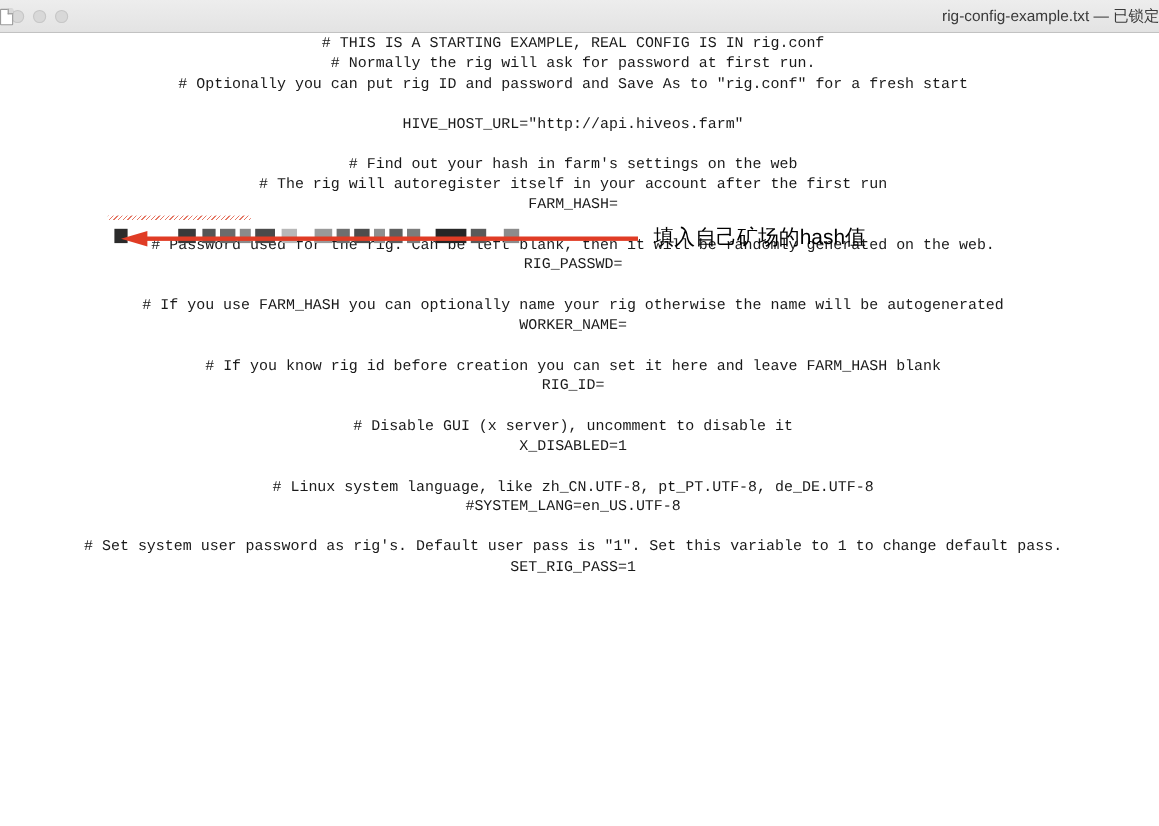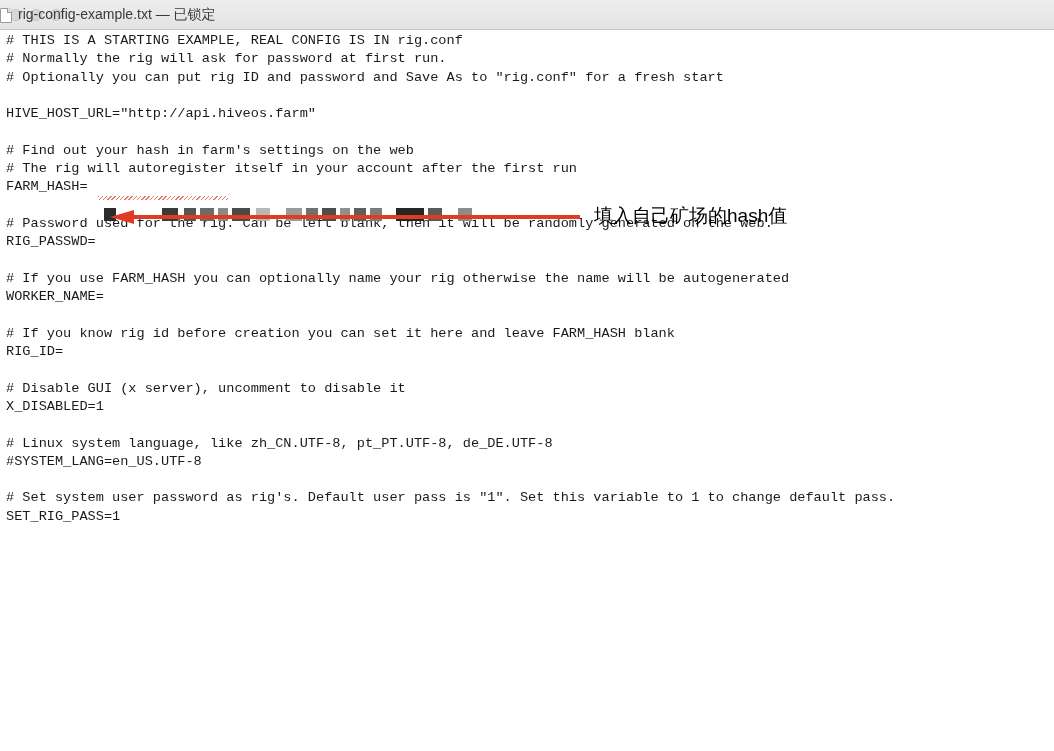--- a/index.html
+++ b/index.html
@@ -41,21 +41,21 @@
     box-sizing: border-box;
   }
   .title-center {
     position: absolute;
     top: 0;
     left: 0;
     width: 1054px;
     height: 30px;
     display: flex;
     align-items: center;
-    justify-content: flex-start;
+    justify-content: space-between;
     gap: 6px;
     pointer-events: none;
   }
   .doc-icon {
     display: inline-block;
     width: 12px;
     height: 15px;
     position: relative;
   }
   .doc-icon .page {
@@ -81,20 +81,21 @@
   }
 
   
   .doc {
     position: absolute;
     top: 30px;
     left: 0;
     width: 1054px;
     height: 721px;
     background: #ffffff;
+    text-align: center;
   }
   .code {
     position: absolute;
     top: 2px;
     left: 6px;
     width: 1030px;
     font-family: "Liberation Mono", "DejaVu Sans Mono", monospace;
     font-size: 13.6px;
     line-height: 18.3px;
     color: #1a1a1a;

